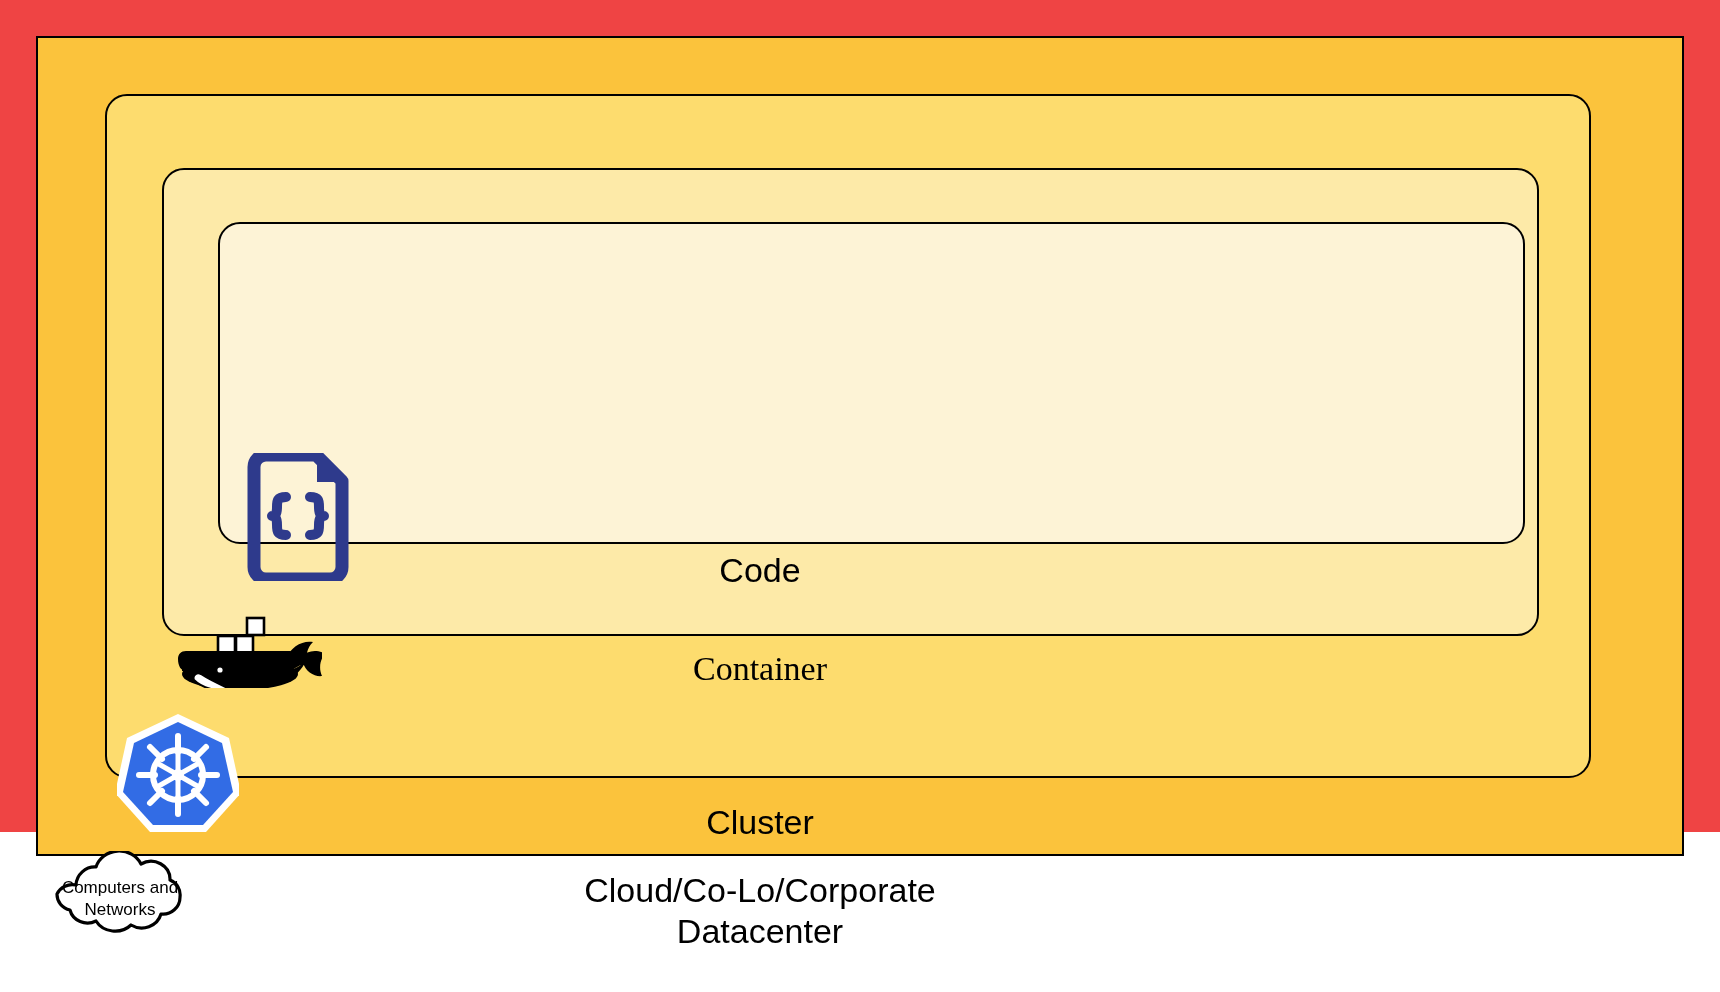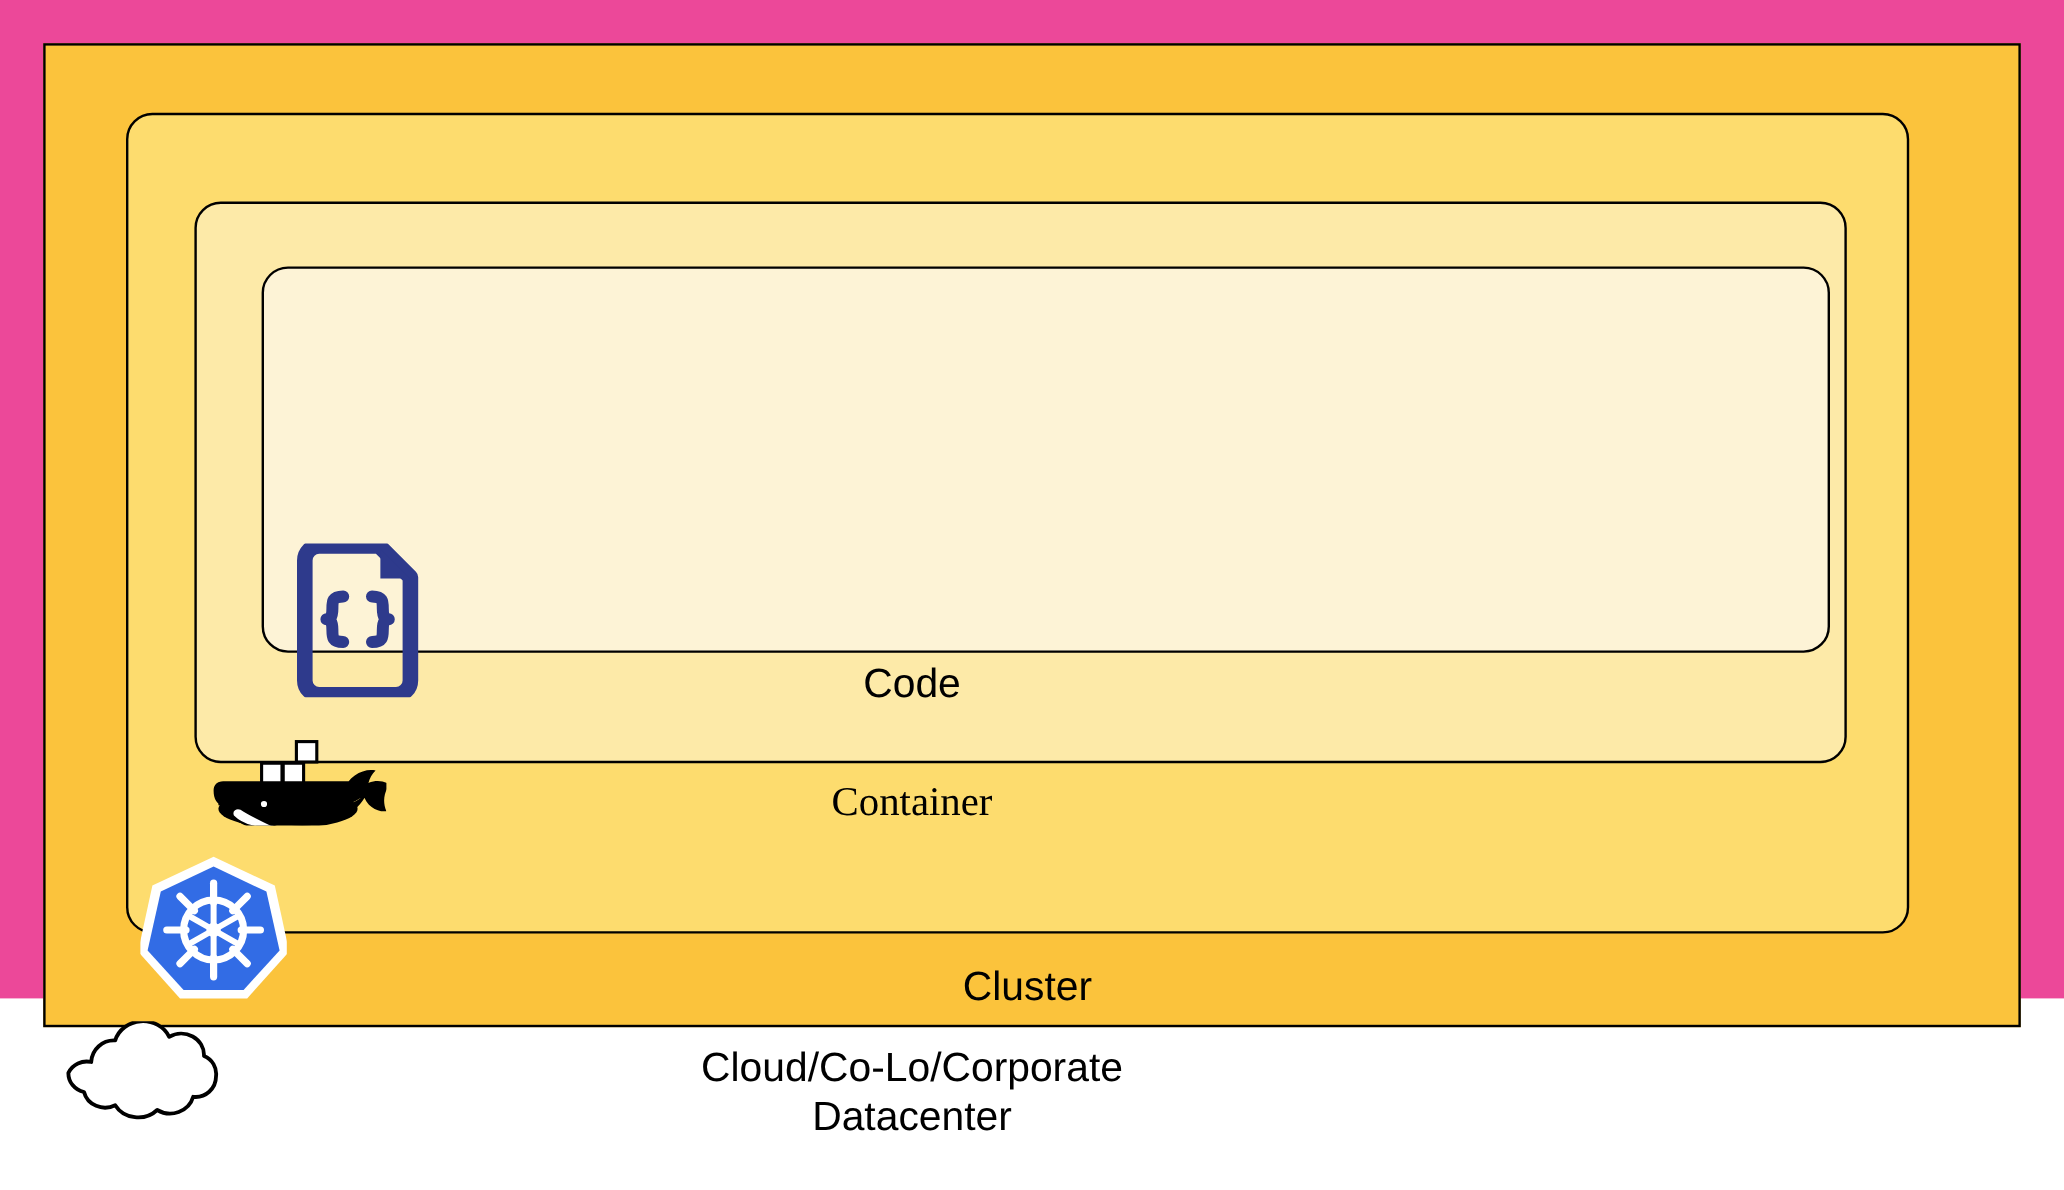--- a/index.html
+++ b/index.html
@@ -11,21 +11,21 @@
   body {
     width: 1720px;
     height: 992px;
     font-family: "Liberation Sans", sans-serif;
     overflow: hidden;
   }
   #stage {
     position: relative;
     width: 1720px;
     height: 832px;
-    background: #ec4899;
+    background: #ef4444;
   }
 
   
   .layer {
     position: absolute;
     box-sizing: border-box;
     border: 2px solid #000000;
   }
 
   .layer-datacenter {
@@ -69,21 +69,21 @@
     position: absolute;
     color: #000000;
     font-size: 34px;
     line-height: 41px;
     text-align: center;
     white-space: pre-line;
     font-family: "Liberation Sans", sans-serif;
   }
   .label-code       { left: 610px; top: 550px; width: 300px; }
   .label-container  { left: 610px; top: 648px; width: 300px; font-family: Liberation Serif, serif; }
-  .label-cluster    { left: 610px; top: 802px; width: 300px; text-align: right; }
+  .label-cluster    { left: 610px; top: 802px; width: 300px; }
   .label-datacenter { left: 560px; top: 870px; width: 400px; }
 
   
   .icon-code {
     position: absolute;
     left: 240px;
     top: 453px;
     width: 116px;
     height: 128px;
   }
@@ -233,14 +233,16 @@
                a16 16 0 0 1 10 17
                a17 17 0 0 1 -19 17
                a20 19 0 0 1 -30 11
                a22 20 0 0 1 -35 -4
                a18 17 0 0 1 -26 -11
                a17 16 0 0 1 -13 -16
                a17 17 0 0 1 19 -9 z" fill="#ffffff" stroke="#000000" stroke-width="3.2" stroke-linejoin="round"></path>
     </svg>
   </div>
 
+  <div class="cloud-text">Computers and
+Networks</div>
 
 </div>
 
 </body></html>

